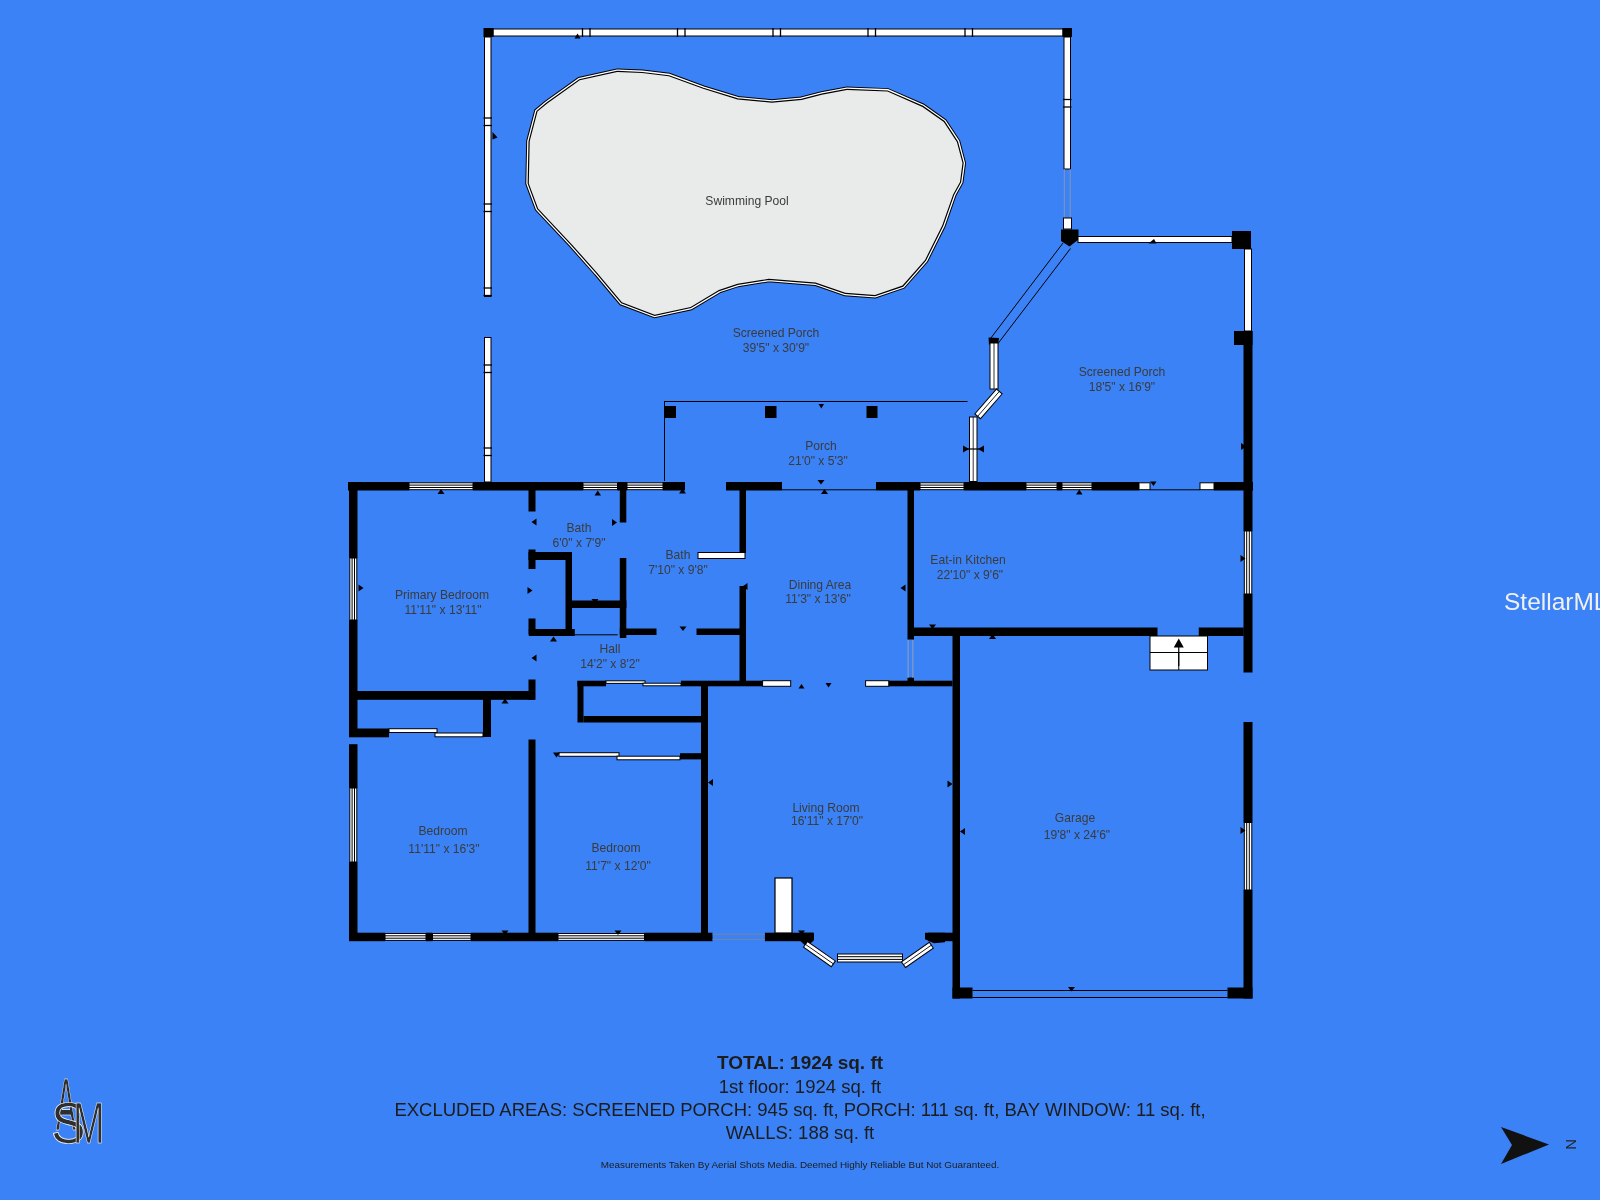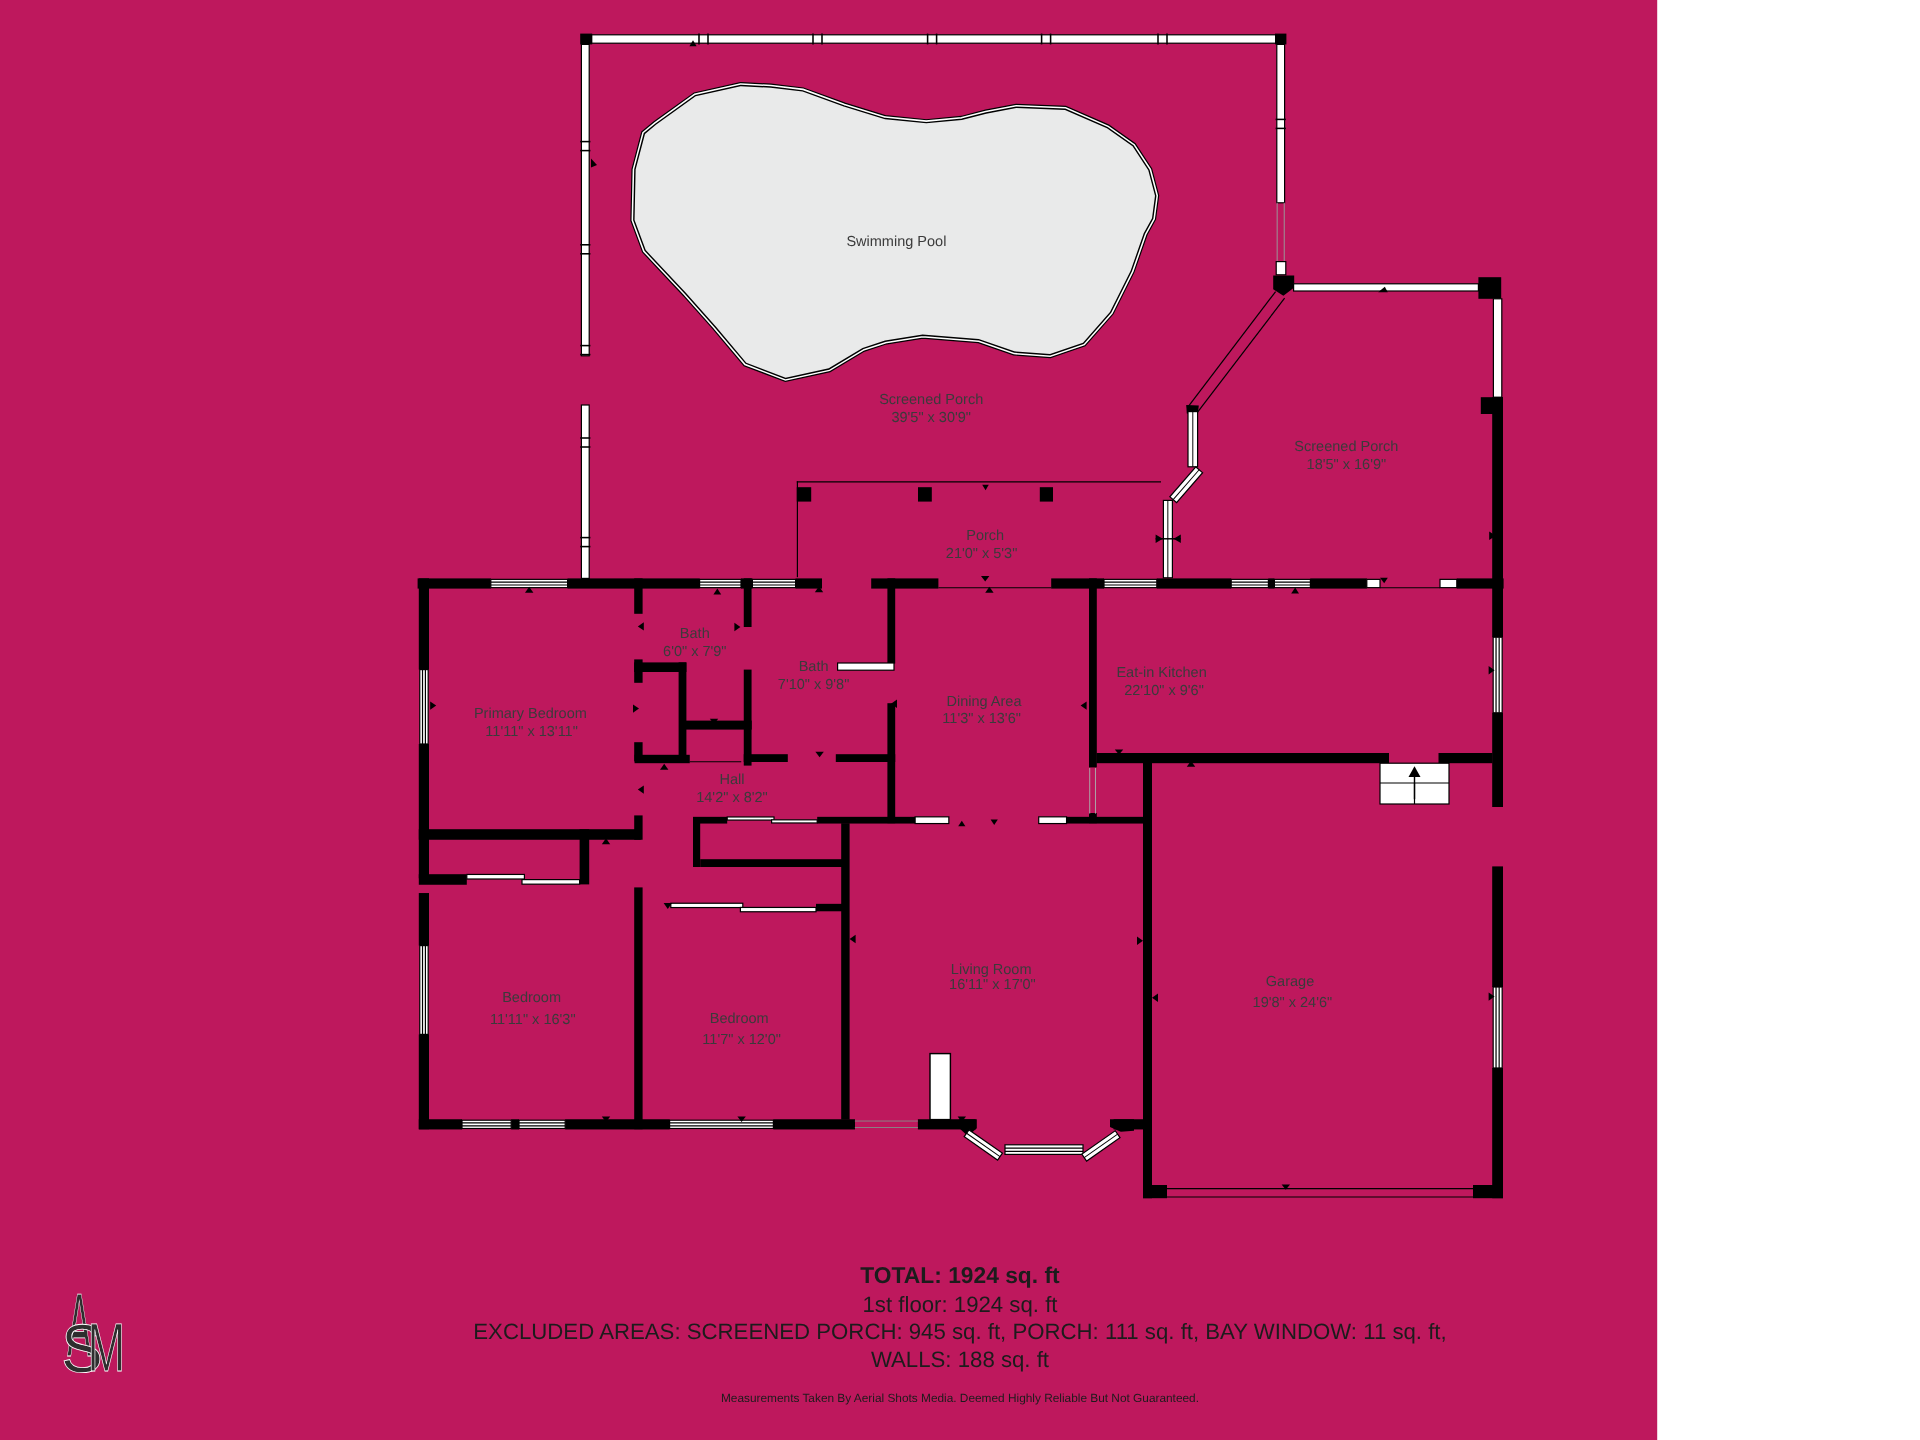--- a/index.html
+++ b/index.html
@@ -1,16 +1,16 @@
 <!DOCTYPE html>
 <html><head>
 <meta charset="utf-8">
 <style>
   html,body{margin:0;padding:0;background:#ffffff;}
-  #page{width:1381px;height:1200px;position:relative;background:#be185d;overflow:hidden;}
+  #page{width:1600px;height:1200px;position:relative;background:#3b82f6;overflow:hidden;}
   svg{position:absolute;left:0;top:0;}
   text{font-family:"Liberation Sans",sans-serif;}
   .lbl{font-size:12.1px;fill:#3b3b3b;text-anchor:middle;}
   .w{fill:#000000;}
   .win{fill:#ffffff;stroke:#000000;stroke-width:1;}
   .scr{fill:#ffffff;stroke:#000000;stroke-width:1;}
   .tl{stroke:#000000;stroke-width:1;fill:none;}
   .foot{fill:#1c1c1c;text-anchor:middle;font-size:18.5px;}
 </style>
 </head>

